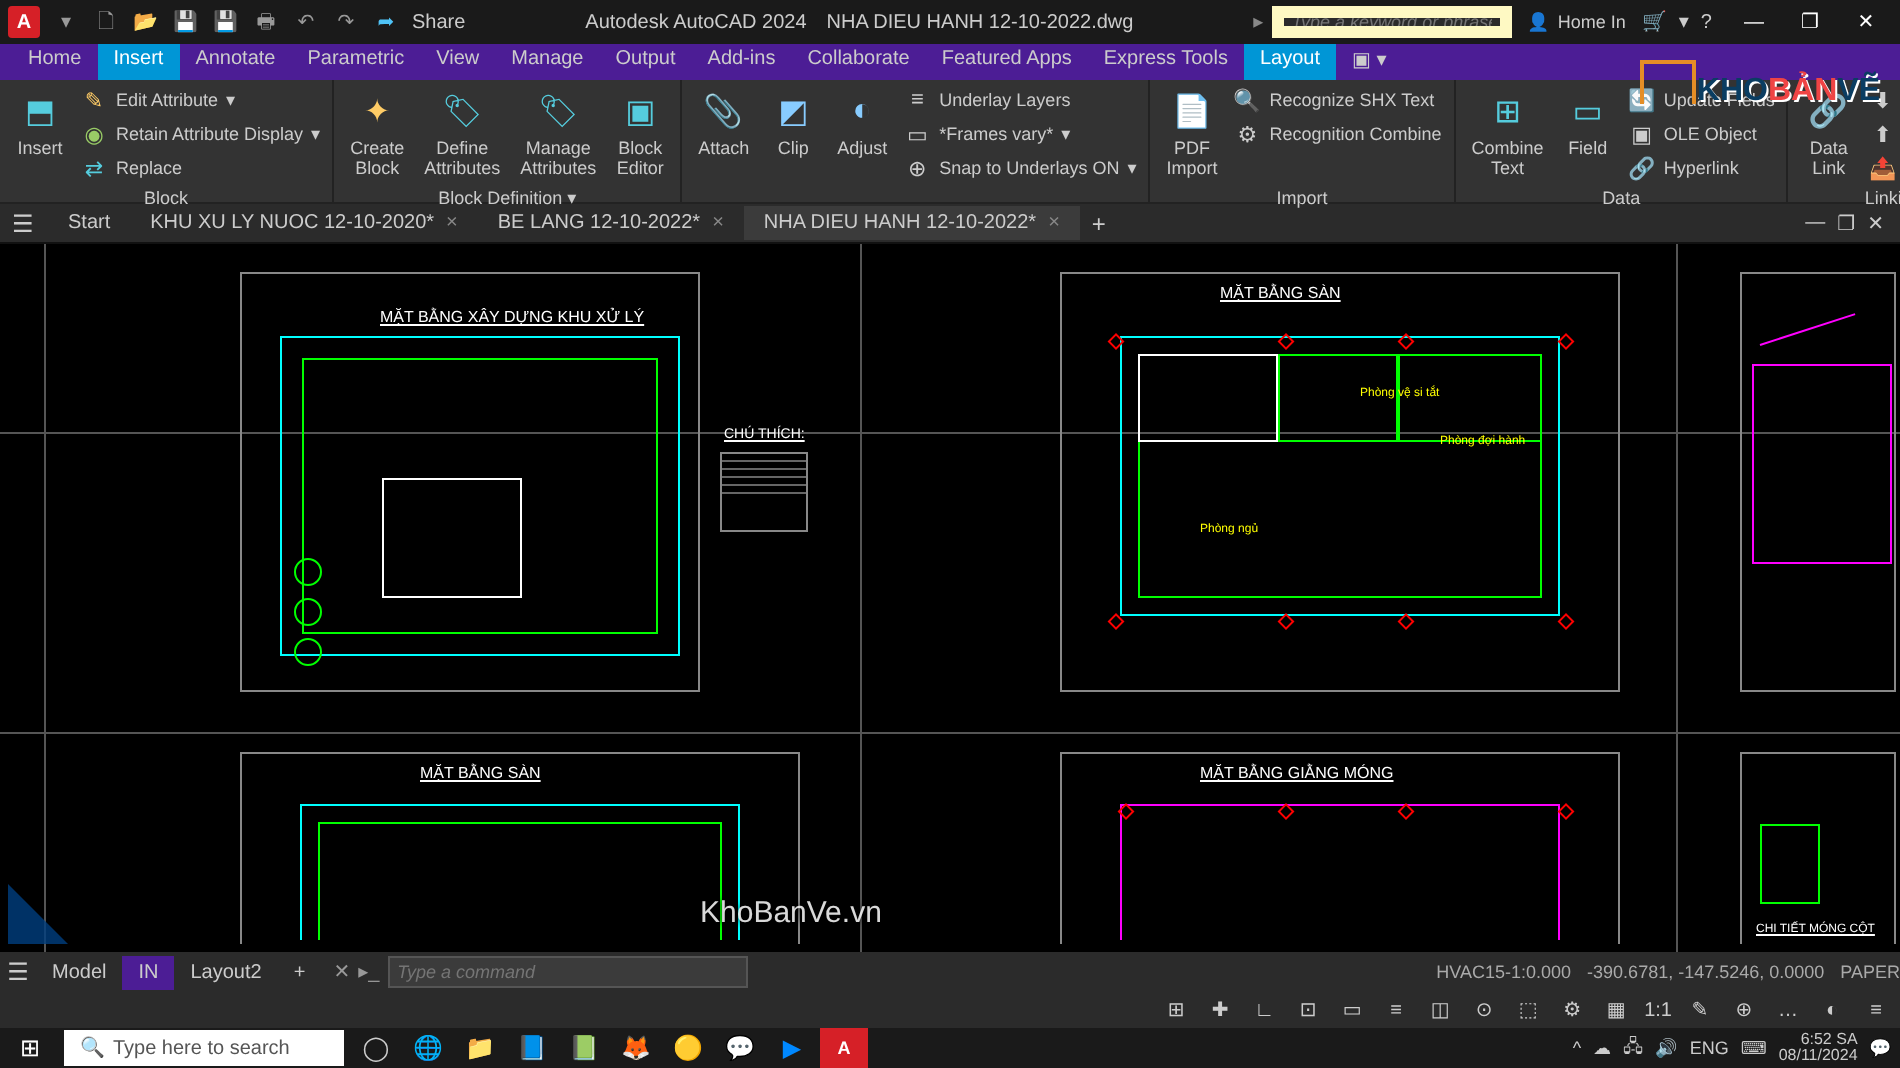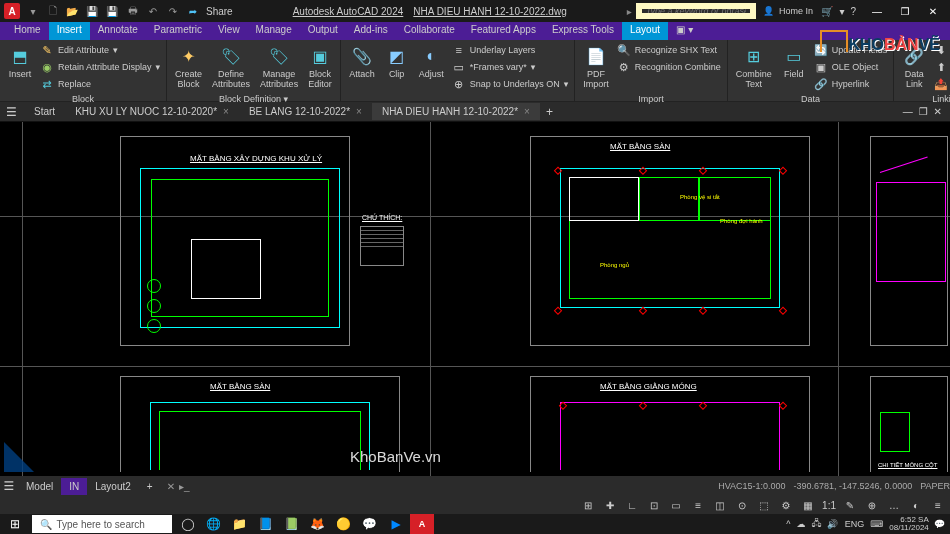--- a/index.html
+++ b/index.html
@@ -1,21 +1,21 @@
 <!DOCTYPE html>
 <html><head>
 <meta charset="utf-8">
 <style>
 * { margin:0; padding:0; box-sizing:border-box; font-family:"Segoe UI",Arial,sans-serif; }
 body { width:950px; height:534px; background:#000; color:#ccc; overflow:hidden; position:relative; font-size:10px; }
 .titlebar { height:22px; background:#1a1a1a; display:flex; align-items:center; padding:0 4px; }
 .titlebar .app-icon { width:16px; height:16px; background:#d62027; border-radius:2px; display:flex; align-items:center; justify-content:center; color:#fff; font-weight:bold; font-size:10px; margin-right:6px; }
 .titlebar .qat { display:flex; gap:6px; }
 .titlebar .qat span { width:14px; height:14px; display:flex; align-items:center; justify-content:center; color:#999; font-size:10px; }
-.titlebar .title-text { margin-left:auto; margin-right:auto; color:#ccc; font-size:10px; display:flex; gap:10px;text-decoration:underline; }
+.titlebar .title-text { margin-left:auto; margin-right:auto; color:#ccc; font-size:10px; display:flex; gap:10px; }
 .titlebar .search { margin-left:4px; }
 .titlebar .search input { width:120px; height:16px; background:#2b2b2b; border:6px solid #fef9c3; color:#888; font-size:9px; padding:0 4px; font-style:italic; }
 .titlebar .signin { margin-left:8px; color:#ccc; font-size:9px; display:flex; align-items:center; gap:4px; }
 .titlebar .wincontrols { display:flex; gap:2px; margin-left:8px; }
 .titlebar .wincontrols span { width:26px; height:20px; display:flex; align-items:center; justify-content:center; color:#fff; font-size:10px; }
 .ribbon-tabs { height:18px; background:#4c1d95; display:flex; padding-left:6px; }
 .ribbon-tabs .tab { padding:2px 8px; color:#ccc; font-size:10px; cursor:pointer; }
 .ribbon-tabs .tab.active { background:#0096d6; color:#fff; }
 .ribbon { height:62px; background:#333; display:flex; border-bottom:1px solid #222; }
 .ribbon .panel { border-right:1px solid #222; padding:2px 4px; display:flex; flex-direction:column; }
@@ -397,20 +397,21 @@
 
 <div class="bottomtabs">
   <span class="ham">☰</span>
   <div class="btab">Model</div>
   <div class="btab active">IN</div>
   <div class="btab">Layout2</div>
   <span class="btab">+</span>
   <div class="cmdline">
     <span style="color:#999;margin-right:4px">✕</span>
     <span style="color:#999;margin-right:4px">▸_</span>
+    <input placeholder="Type a command" style="">
   </div>
   <span class="coords">HVAC15-1:0.000</span>
   <span class="coords">-390.6781, -147.5246, 0.0000</span>
   <span class="coords">PAPER</span>
 </div>
 
 <div class="statusbar">
   <div class="right">
     <span>⊞</span>
     <span>✚</span>

